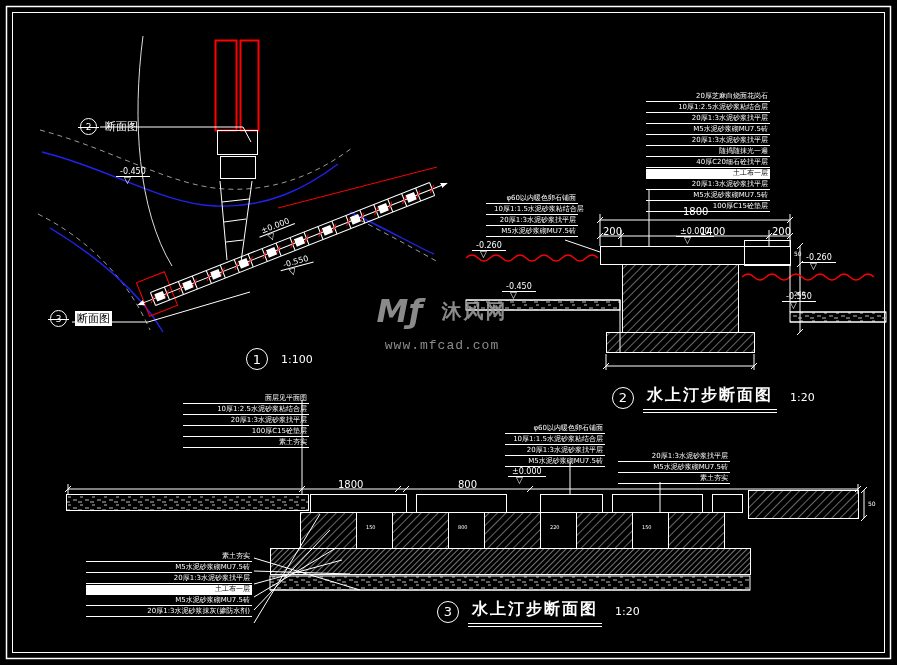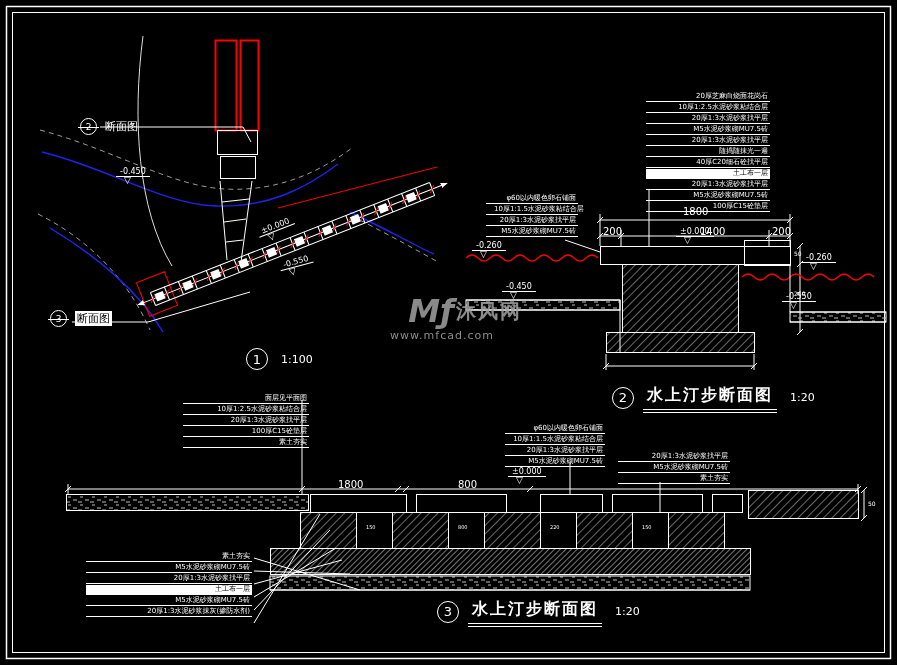--- a/index.html
+++ b/index.html
@@ -32,24 +32,24 @@
   .title { position:absolute; display:flex; align-items:center; gap:9px; color:#fff; }
   .title .tnum { width:22px; height:22px; border:1px solid #fff; border-radius:50%;
                  display:flex; align-items:center; justify-content:center; font-size:13px; }
   .title .ttext { font-size:16px; font-weight:bold; letter-spacing:2px;
                   border-bottom:1px solid #fff; padding:0 4px 3px; position:relative; }
   .title .ttext::after { content:""; position:absolute; left:0; right:0; bottom:-4px; height:1px; background:#fff; }
   .title .tscale { font-size:11px; margin-left:4px; }
   
   .wm { position:absolute; left:362px; top:296px; width:160px; text-align:center;
         color:#a3a3a3; opacity:.85; z-index:5; }
-  .wm .row { display:flex; align-items:center; justify-content:flex-end; gap:2px; }
+  .wm .row { display:flex; align-items:center; justify-content:center; gap:19px; }
   .wm .logo { font-size:32px; font-weight:bold; font-style:italic; line-height:30px; }
   .wm .brand { font-size:20px; font-weight:bold; letter-spacing:2px; }
-  .wm .url { font-size:11px; letter-spacing:1px; margin-top:3px; }
+  .wm .url { font-size:13px; letter-spacing:1px; margin-top:12px;font-family:Liberation Mono, monospace; }
 </style>
 </head>
 <body>
 
 <div class="sheet">
 
   <svg class="linework" width="897" height="665" viewBox="0 0 897 665">
     <defs>
       <marker id="arw" viewBox="0 0 10 10" refX="9" refY="5" markerWidth="7" markerHeight="7" orient="auto-start-reverse">
         <path d="M0,1 L10,5 L0,9 z" fill="#fff"></path>

